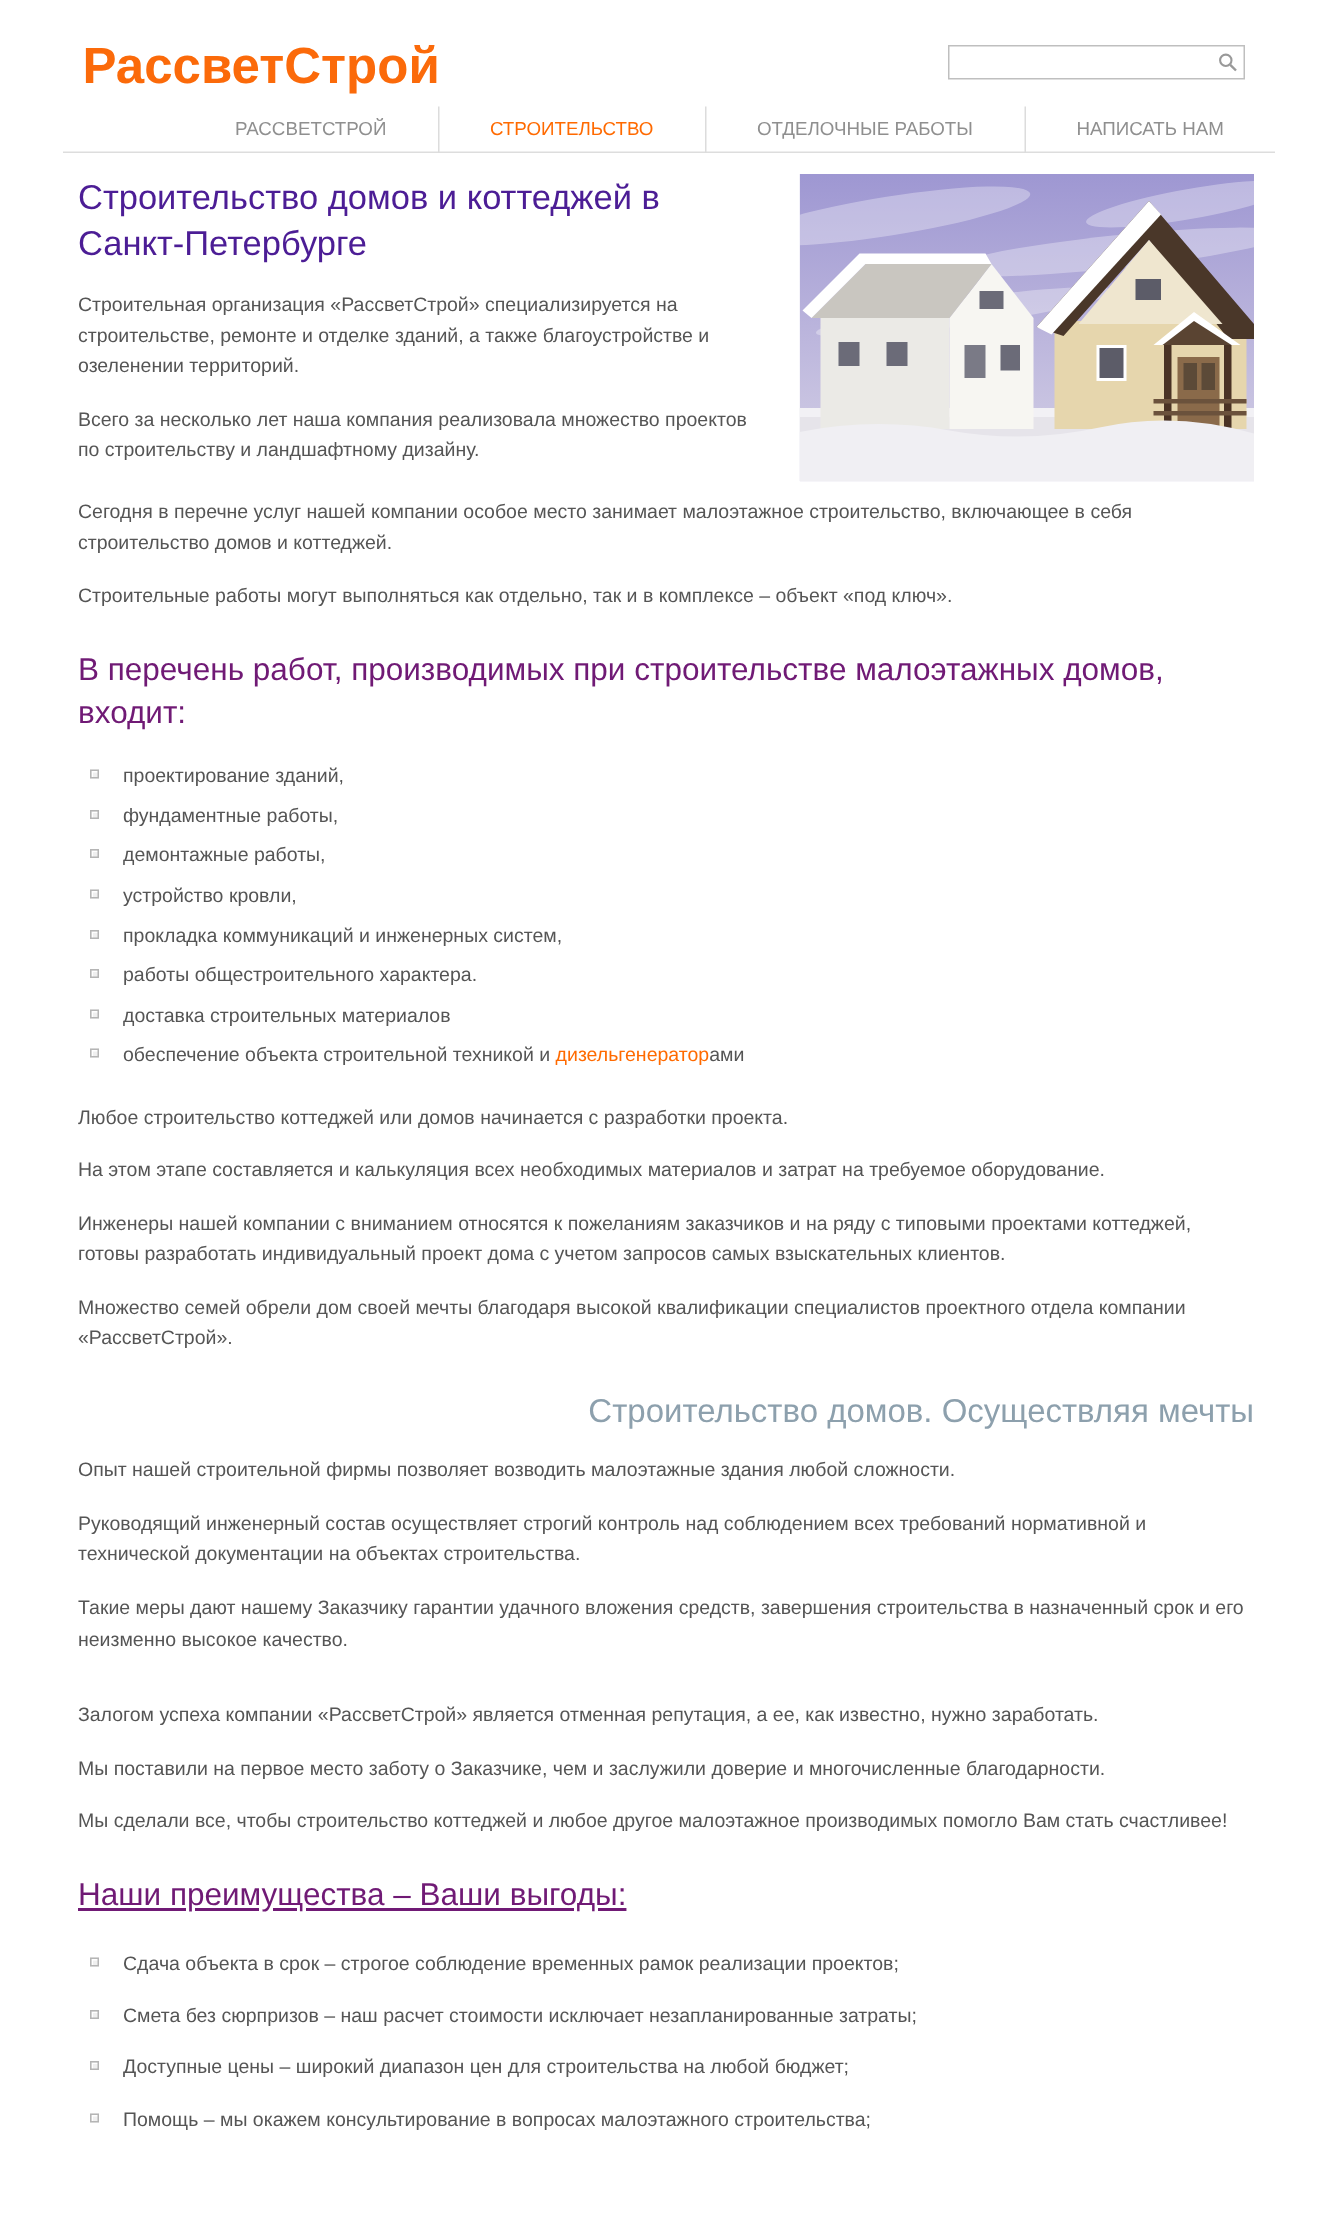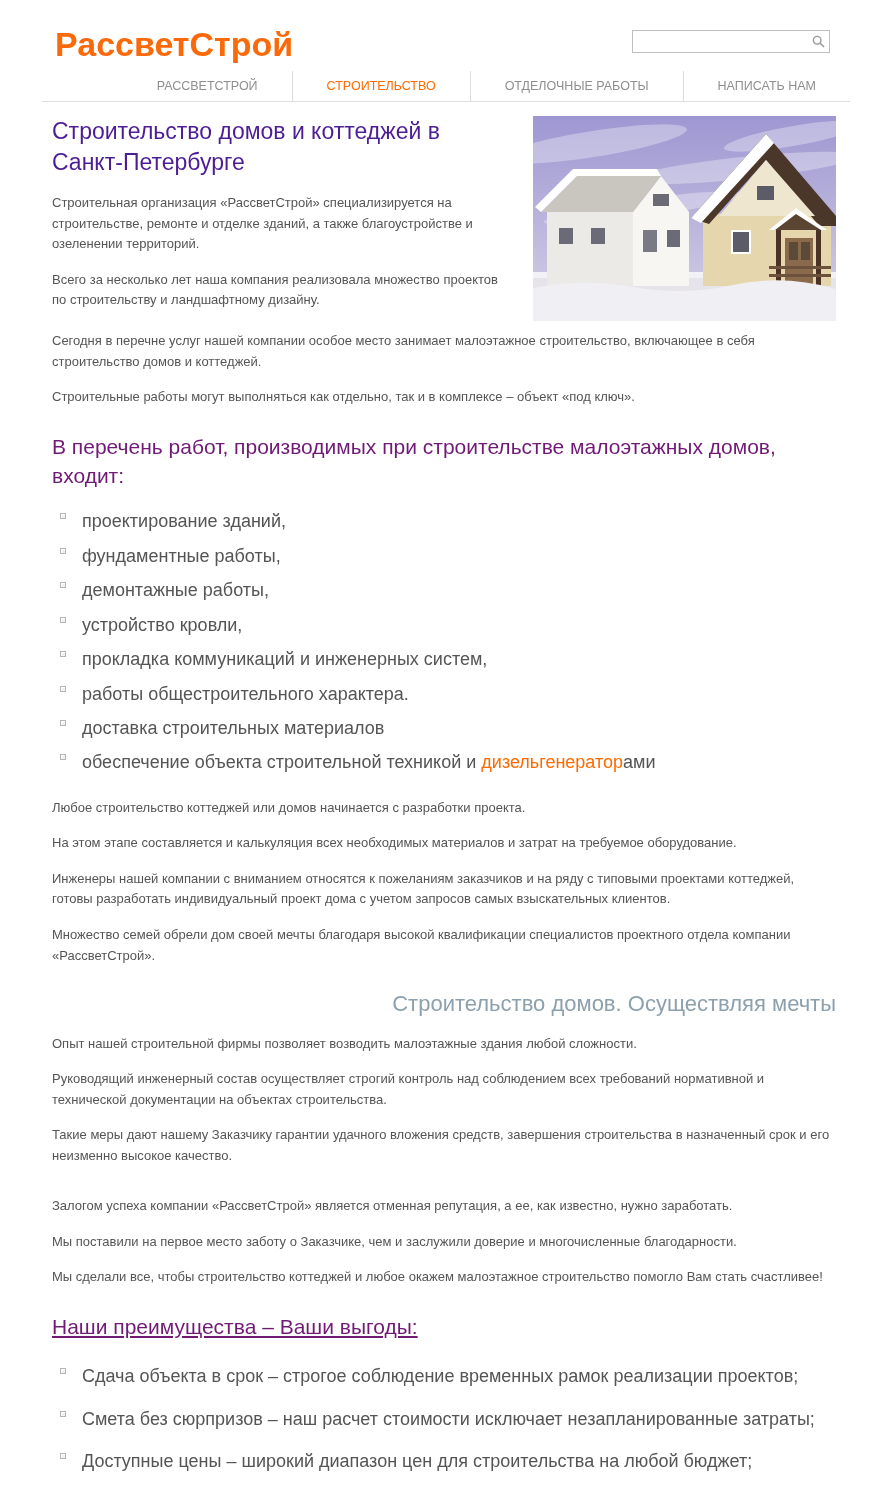--- a/index.html
+++ b/index.html
@@ -67,21 +67,21 @@
 
   .intro { overflow:visible; }
   .photo {
     float:right; width:303px; height:205px; margin:0 0 10px 24px;
     overflow:hidden;
   }
   .photo svg { display:block; }
 
   ul.bullet-list { list-style:none; margin:10px 0 18px 6px; }
   ul.bullet-list li {
-    position:relative; padding:3px 0 3px 24px; font-size:18px;
+    position:relative; padding:3px 0 3px 24px; font-size:13px;
   }
   ul.adv-list li { padding-top:7px; padding-bottom:7px; }
   .bullet {
     position:absolute; left:2px; top:9px; width:6px; height:6px;
     background:#f0f0f0; border:1px solid #b5b5b5;
     box-shadow:inset 1px 1px 0 #ffffff;
   }
   ul.adv-list .bullet { top:13px; }
 
   a.text-link { color:#ff6a00; text-decoration:none; cursor:pointer; }
@@ -194,21 +194,21 @@
     <p>Инженеры нашей компании с вниманием относятся к пожеланиям заказчиков и на ряду с типовыми проектами коттеджей, готовы разработать индивидуальный проект дома с учетом запросов самых взыскательных клиентов.</p>
     <p>Множество семей обрели дом своей мечты благодаря высокой квалификации специалистов проектного отдела компании «РассветСтрой».</p>
 
     <h2 class="gray-heading">Строительство домов. Осуществляя мечты</h2>
 
     <p>Опыт нашей строительной фирмы позволяет возводить малоэтажные здания любой сложности.</p>
     <p>Руководящий инженерный состав осуществляет строгий контроль над соблюдением всех требований нормативной и технической документации на объектах строительства.</p>
     <p>Такие меры дают нашему Заказчику гарантии удачного вложения средств, завершения строительства в назначенный срок и его неизменно высокое качество.</p>
     <p class="gap-top">Залогом успеха компании «РассветСтрой» является отменная репутация, а ее, как известно, нужно заработать.</p>
     <p>Мы поставили на первое место заботу о Заказчике, чем и заслужили доверие и многочисленные благодарности.</p>
-    <p>Мы сделали все, чтобы строительство коттеджей и любое окажем малоэтажное строительство помогло Вам стать счастливее!</p>
+    <p>Мы сделали все, чтобы строительство коттеджей и любое другое малоэтажное производимых помогло Вам стать счастливее!</p>
 
     <h2 class="orange-heading underlined">Наши преимущества – Ваши выгоды:</h2>
 
     <ul class="bullet-list adv-list">
       <li><span class="bullet"></span><span>Сдача объекта в срок – строгое соблюдение временных рамок реализации проектов;</span></li>
       <li><span class="bullet"></span><span>Смета без сюрпризов – наш расчет стоимости исключает незапланированные затраты;</span></li>
       <li><span class="bullet"></span><span>Доступные цены – широкий диапазон цен для строительства на любой бюджет;</span></li>
       <li><span class="bullet"></span><span>Помощь – мы окажем консультирование в вопросах малоэтажного строительства;</span></li>
     </ul>
 

